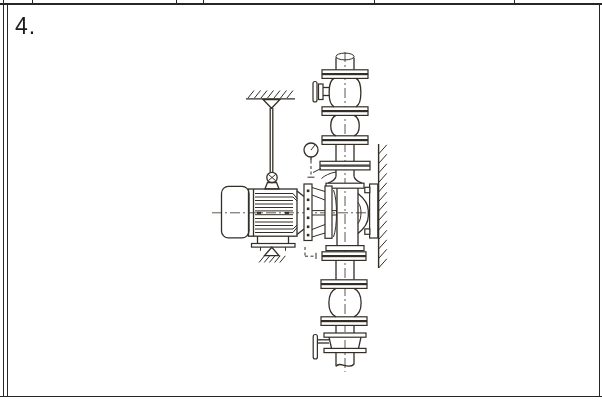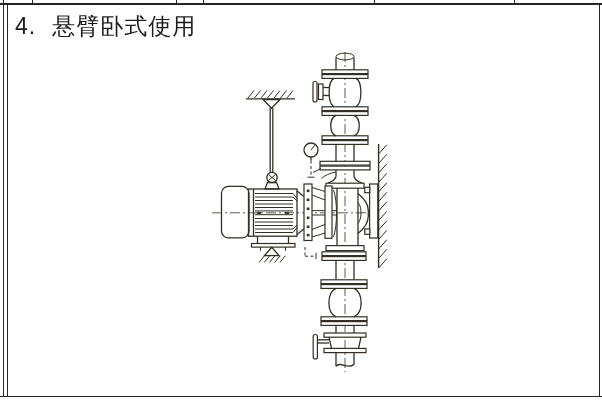--- a/index.html
+++ b/index.html
@@ -39,21 +39,20 @@
   <div class="tick" style="left:203px;top:0;width:1.2px;height:3px;"></div>
   <div class="tick" style="left:374px;top:0;width:1.2px;height:3px;"></div>
   <div class="tick" style="left:514px;top:0;width:1.2px;height:3px;"></div>
   <div class="vline" style="left:3.2px;top:3px;width:1.2px;height:394px;"></div>
   <div class="vline" style="left:6.8px;top:3px;width:1.1px;height:394px;"></div>
   <div class="vline" style="left:598.6px;top:3px;width:1.4px;height:394px;"></div>
   <div class="hline" style="left:0;top:395.5px;width:602px;height:1.8px;"></div>
 
   <div class="title-row">
     <span class="num">4.</span>
-    <span class="txt">悬臂卧式使用</span>
   </div>
 
   <svg width="602" height="402" viewBox="0 0 602 402">
 
     <g>
       <line class="cl" x1="345" y1="52" x2="345" y2="372"></line>
       <line class="cl" x1="212" y1="212.8" x2="374" y2="212.8"></line>
     </g>
 
     <g>

